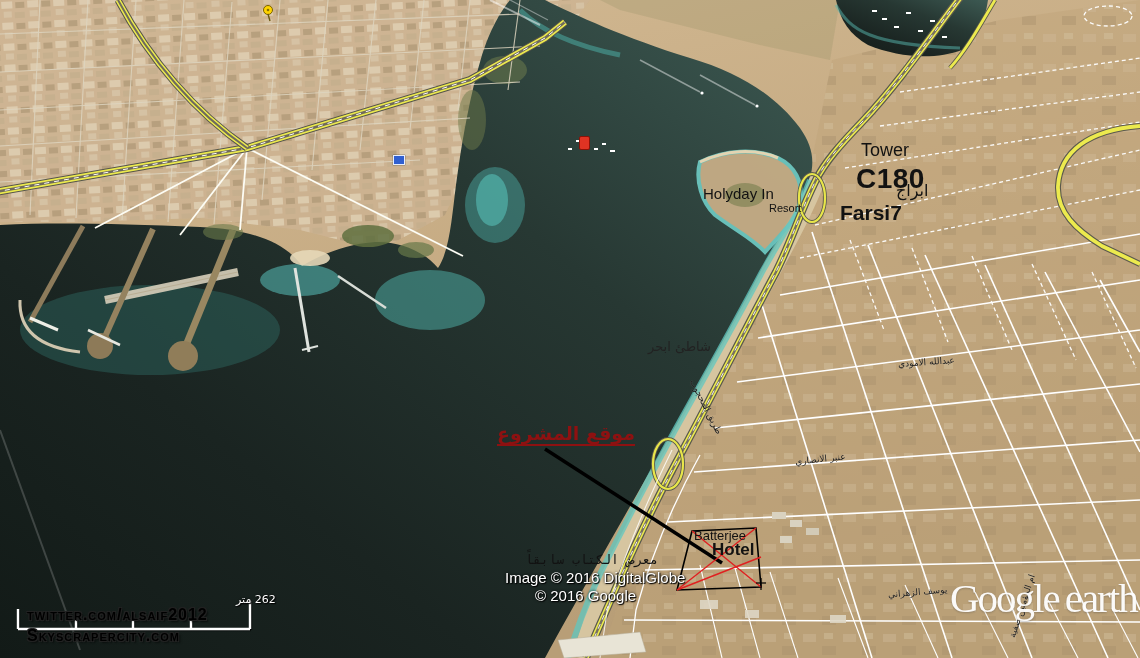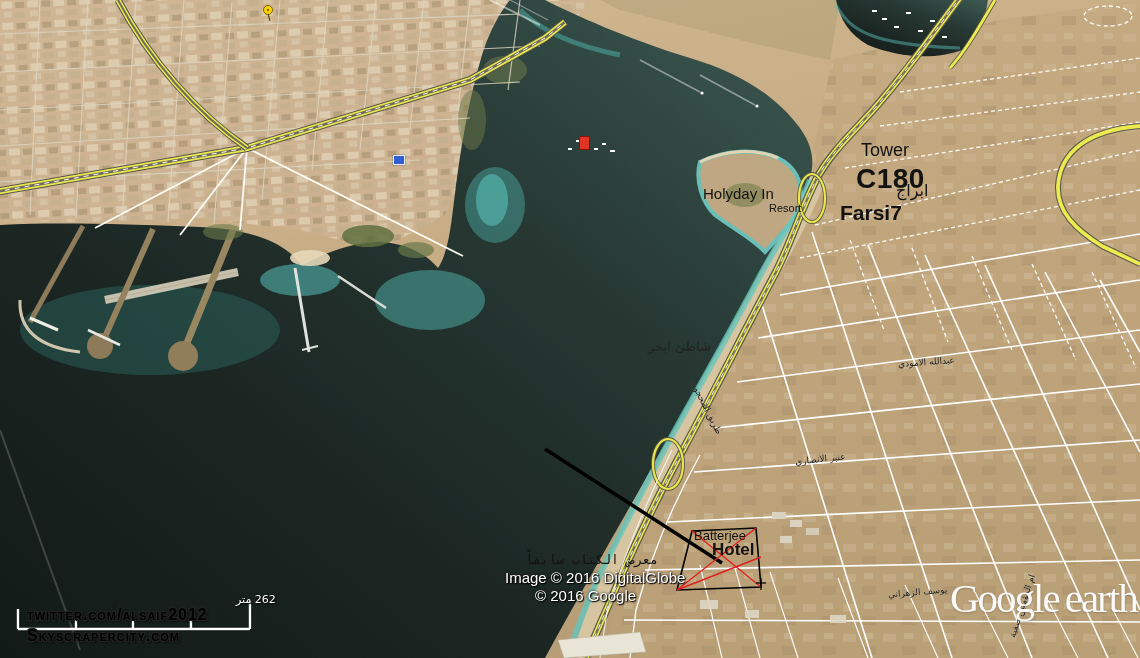--- a/index.html
+++ b/index.html
@@ -268,20 +268,21 @@
   <div class="lbl lat" style="left:861px;top:141px;font-size:18px;">Tower</div>
 
   <div class="lbl ar" style="left:896px;top:183px;font-size:16px;" dir="rtl">ابراج</div>
   <div class="lbl lat b" style="left:840px;top:202px;font-size:21px;">Farsi7</div>
 
   <div class="lbl lat" style="left:703px;top:186px;font-size:15px;">Holyday In</div>
   <div class="lbl lat" style="left:721px;top:203px;font-size:11px;margin-left:48px;">Resort</div>
 
   <div class="lbl ar" style="left:648px;top:340px;font-size:13px;color:#222;" dir="rtl">شاطئ ابحر</div>
 
+  <div class="lbl ar red-title" style="left:497px;top:424px;" dir="rtl">موقع المشروع</div>
 
   <div class="lbl lat" style="left:694px;top:529px;font-size:13px;">Batterjee</div>
   <div class="lbl lat b" style="left:712px;top:541px;font-size:17px;">Hotel</div>
 
   <div class="lbl ar" style="left:525px;top:554px;font-size:13px;font-family:Liberation Mono, monospace;" dir="rtl">معرض الكتاب سابقاً</div>
 
   <div class="lbl ar tiny" style="left:898px;top:358px;transform:rotate(-4deg);" dir="rtl">عبدالله الامودي</div>
   <div class="lbl ar tiny" style="left:795px;top:455px;transform:rotate(-6deg);" dir="rtl">عنبر الانصاري</div>
   <div class="lbl ar tiny" style="left:696px;top:378px;transform:rotate(63deg);transform-origin:left top;" dir="rtl">طريق المحجوب</div>
   <div class="lbl ar tiny" style="left:1008px;top:636px;transform:rotate(-72deg);transform-origin:left top;" dir="rtl">ام المؤمنين صفية</div>

